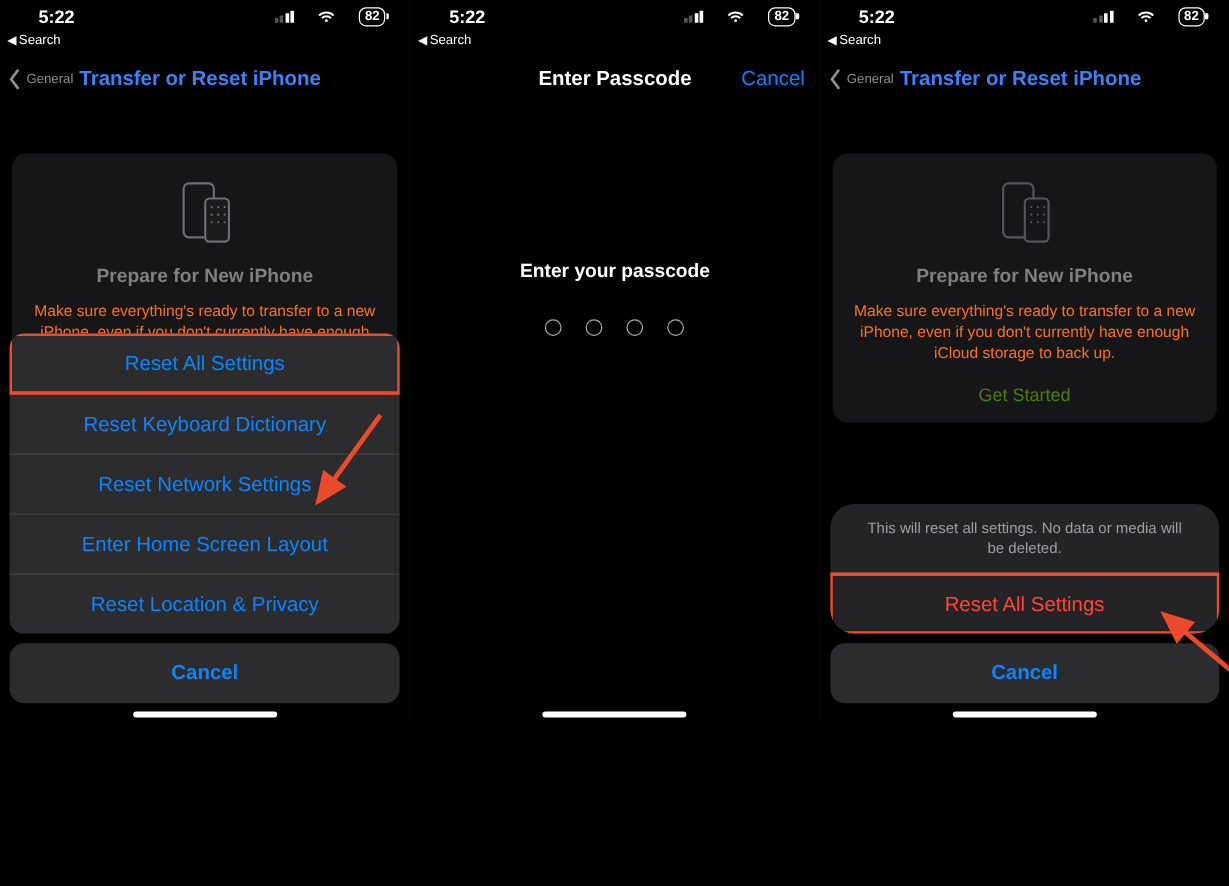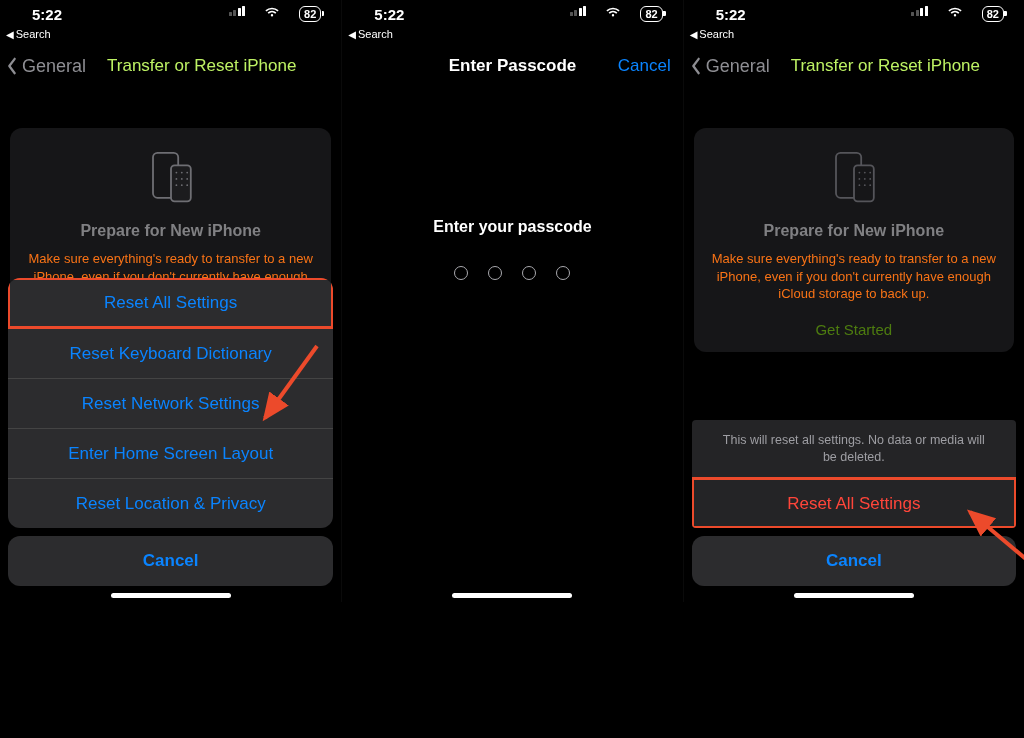--- a/index.html
+++ b/index.html
@@ -27,21 +27,21 @@
   .statusbar {
     display: flex;
     align-items: center;
     height: 28px;
     padding: 0 20px 0 32px;
     justify-content: space-between;
     font-size: 15px;
     font-weight: 600;
   }
   .status-left { display:flex; align-items:center; }
-  .status-right { display:flex; align-items:flex-start; gap:19px; }
+  .status-right { display:flex; align-items:center; gap:19px; }
   .signal-bars { display:flex; align-items:flex-end; gap:1.5px; }
   .signal-bars span { width:3px; background:#fff; border-radius:0.5px; }
   .signal-bars span:nth-child(1){height:4px; background:#555;}
   .signal-bars span:nth-child(2){height:6px; background:#555;}
   .signal-bars span:nth-child(3){height:8px;}
   .signal-bars span:nth-child(4){height:10px;}
   .wifi-icon svg { width:16px; height:12px; display:block;}
   .battery {
     display:flex; align-items:center;
     border:1.5px solid #fff; border-radius:6px;
@@ -59,24 +59,24 @@
     padding:0 6px 4px 6px; font-size:11px; color:#fff;
   }
   .subrow .tri { font-size:10px; }
 
   
   .navbar {
     display:flex; align-items:center; height:44px; padding:0 6px;
     font-size:17px;
   }
   .navbar .back {
-    display:flex; align-items:center; gap:4px; color:#8e8e93; font-size:18px;
+    display:flex; align-items:center; gap:4px; color:#8e8e93; font-size:11px;
   }
   .navbar .back svg { width:12px; height:18px; }
-  .navbar .title { font-weight:400; margin-left:21px; color:#bef264; }
+  .navbar .title { font-weight:700; margin-left:5px; color:#3b82f6; }
   .navbar.center { justify-content:center; position:relative; }
   .navbar.center .title2 { font-weight:600; color:#fff; }
   .navbar .right-btn { position:absolute; right:12px; color:#0a84ff; font-size:17px; }
 
   
   .card {
     margin:40px 10px 0 10px;
     background:#1c1c1e;
     border-radius:12px;
     padding:20px 14px 14px 14px;
@@ -121,21 +121,21 @@
   .pass-prompt { font-size:16px; color:#fff; margin-bottom:30px;}
   .dots { display:flex; justify-content:center; gap:20px; }
   .dot {
     width:14px; height:14px; border:1.5px solid #a9a9ae; border-radius:50%;
   }
 
   
   .confirm-sheet {
     position:absolute; left:8px; right:8px; bottom:16px;
   }
-  .confirm-group { background:#242426; border-radius:4px; overflow:hidden; }
+  .confirm-group { background:#242426; border-radius:20px; overflow:hidden; }
   .confirm-msg {
     color:#9e9ea3; font-size:12.5px; text-align:center; padding:12px 24px;
     line-height:1.35;
   }
   .confirm-action {
     height:50px; display:flex; align-items:center; justify-content:center;
     color:#ff453a; font-size:17px; border-top:0.5px solid #444;
   }
   .confirm-cancel {
     margin-top:8px; background:#2c2c2e; border-radius:12px;

